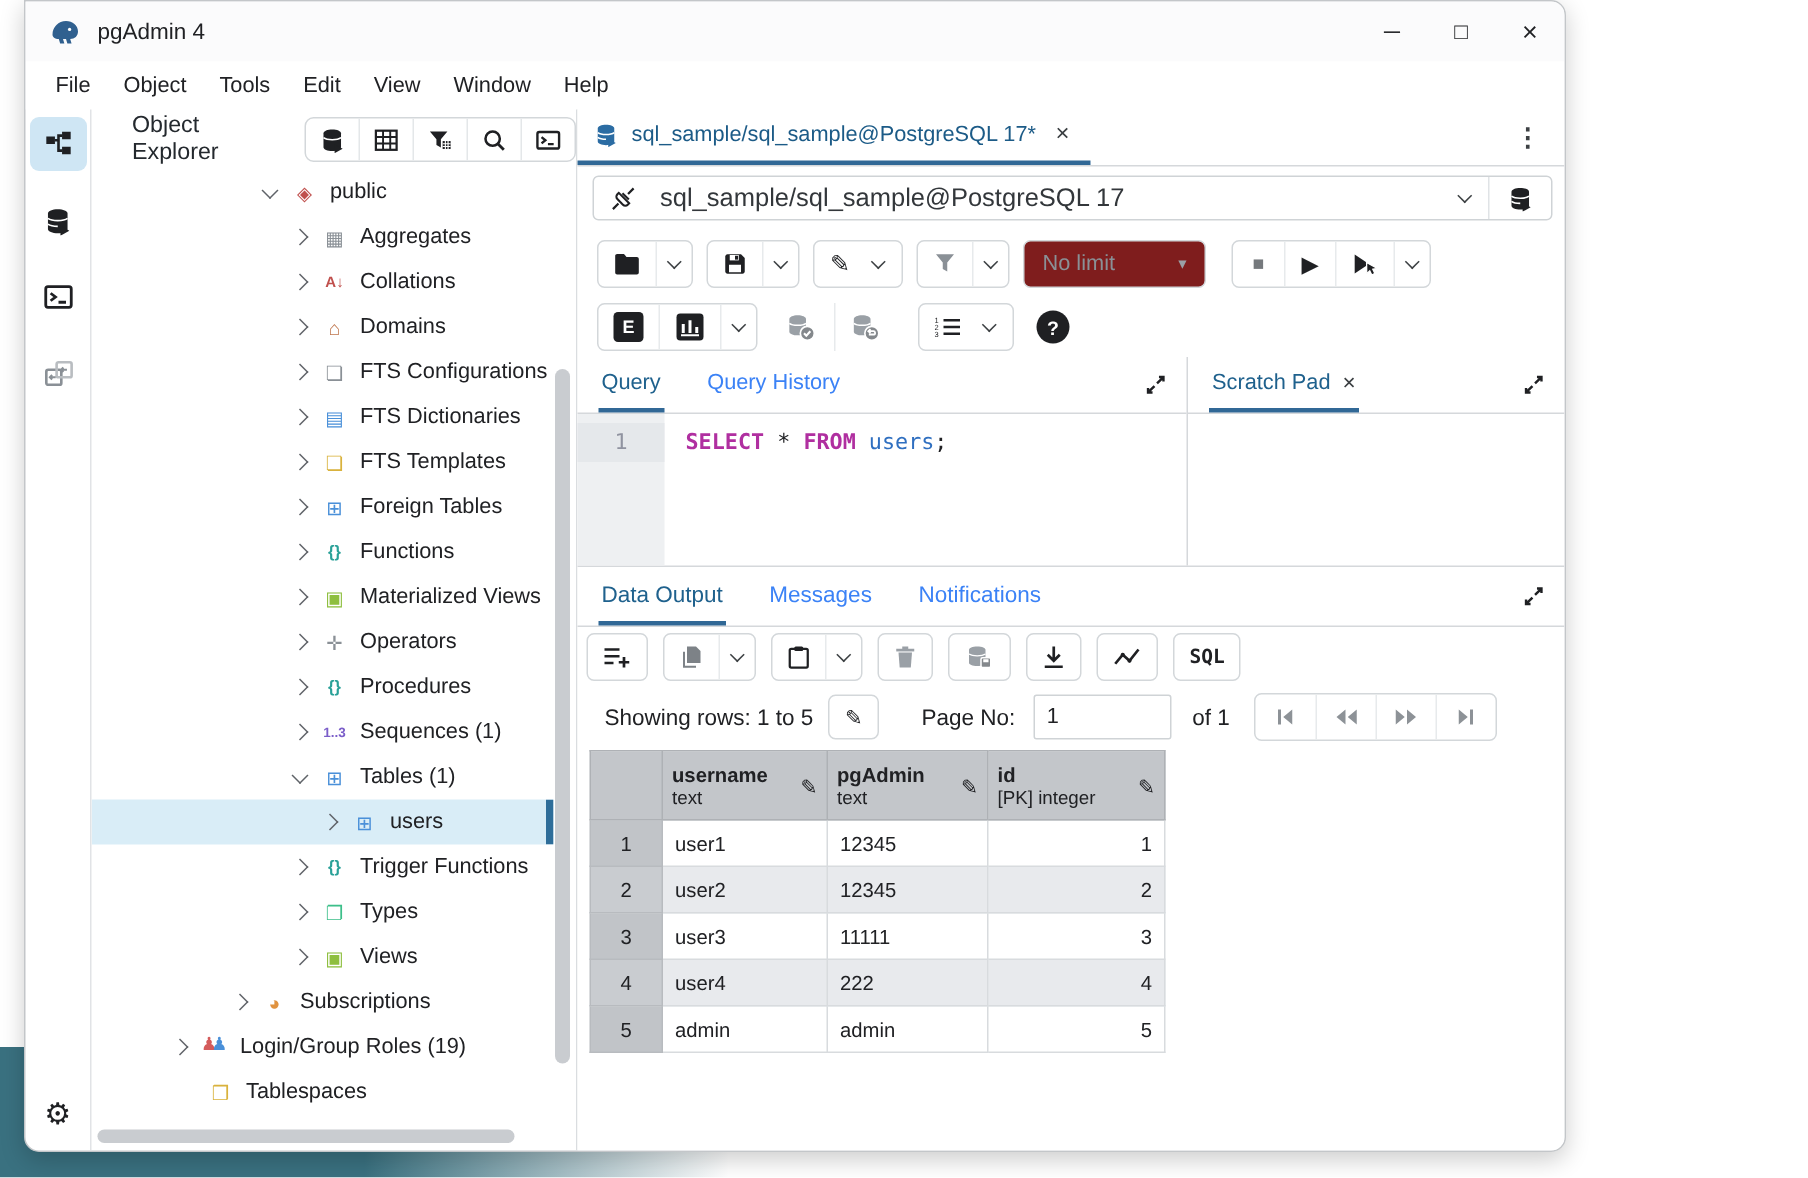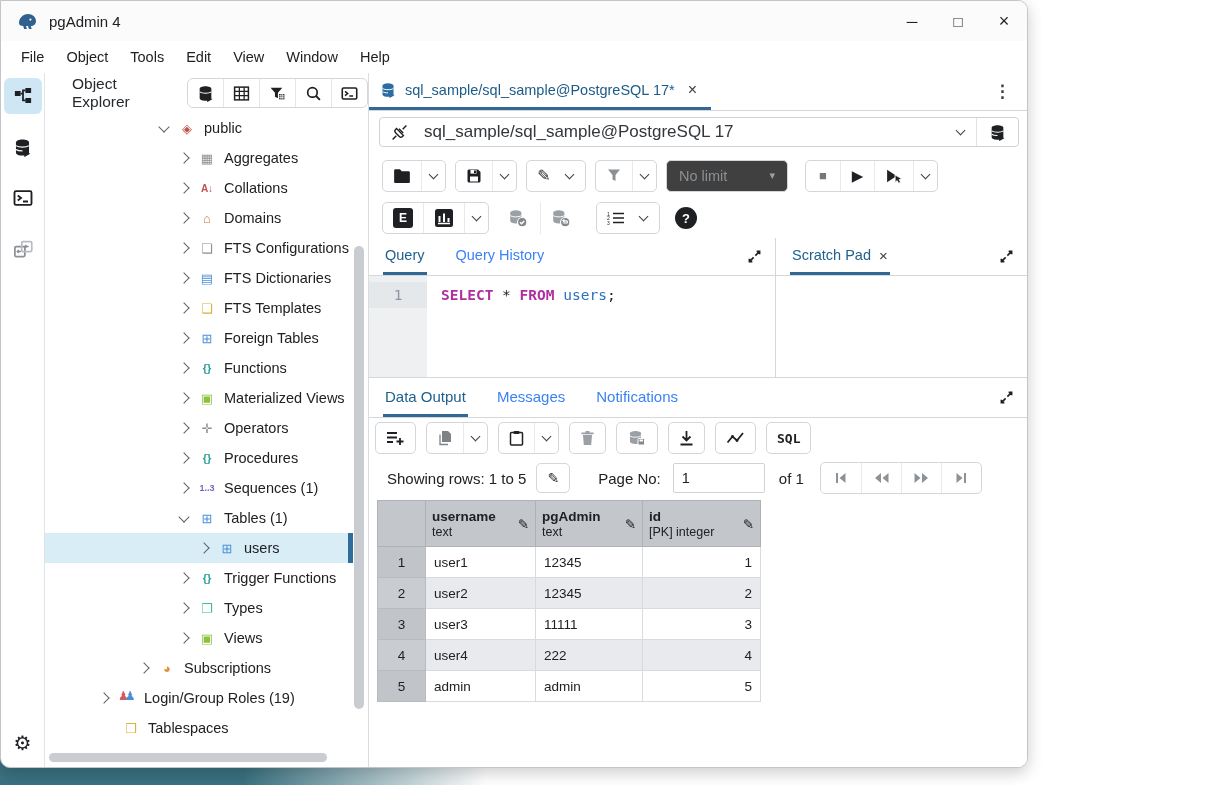--- a/index.html
+++ b/index.html
@@ -1,21 +1,21 @@
 <!DOCTYPE html>
 <html><head>
 <meta charset="utf-8">
 <style>
   *{box-sizing:border-box;margin:0;padding:0}
   body{width:1205px;height:785px;position:relative;overflow:hidden;background:#fff;
        font-family:"Liberation Sans",sans-serif;color:#202124;font-size:14px}
   
   .desktop-teal{position:absolute;left:0;top:698px;width:540px;height:87px;
     background:linear-gradient(90deg,#3a7180 0%,#3a7180 45%,rgba(58,113,128,0) 90%)}
-  .window{position:absolute;left:0;top:0;width:1028px;height:768px;background:#fff;
+  .window{position:absolute;left:16px;top:0;width:1028px;height:768px;background:#fff;
     border:1px solid #c3c6c9;border-radius:0 10px 10px 10px;overflow:hidden;
     box-shadow:0 5px 16px rgba(0,0,0,.20)}
   
   .titlebar{height:40px;display:flex;align-items:center;padding-left:14px;background:#fbfbfc}
   .titlebar .apptitle{font-size:15px;margin-left:10px}
   .wincontrols{margin-left:auto;display:flex;height:100%}
   .wbtn{width:46px;display:flex;align-items:center;justify-content:center;font-size:15px;color:#1f2023;cursor:default}
   .menubar{height:32px;display:flex;align-items:center;padding-left:9px;background:#fff;font-size:14.5px}
   .menubar .mitem{padding:4px 11px;border-radius:3px}
   
@@ -62,21 +62,21 @@
   .connbox .dbbtn{width:42px;align-self:stretch;border-left:1px solid #e0e3e6;display:flex;align-items:center;justify-content:center}
   .toolbar{display:flex;align-items:center;padding-left:13px;gap:9px;flex:none}
   .tb1{height:45px}.tb2{height:40px}
   .grp{display:flex;align-items:stretch;height:32px;border:1px solid #d3d7da;border-radius:5px;overflow:hidden;background:#fff}
   .grp.noborder{border:none}
   .tbtn{display:flex;align-items:center;justify-content:center;padding:0 10px;border-left:1px solid #e7eaec;min-width:34px}
   .tbtn:first-child{border-left:none}
   .tbtn.chv{min-width:24px;padding:0 7px}
   .cdown{width:7px;height:7px;border-right:1.6px solid #3c4043;border-bottom:1.6px solid #3c4043;transform:rotate(45deg);margin-top:-3px}
   .nolimit{width:122px;height:32px;border:1px solid #d3d7da;border-radius:5px;display:flex;align-items:center;
-           justify-content:space-between;padding:0 12px;color:#8a9096;font-size:14.5px;background:#404040}
+           justify-content:space-between;padding:0 12px;color:#8a9096;font-size:14.5px;background:#7f1d1d}
   .badge{width:20px;height:20px;background:#1f2023;color:#fff;border-radius:3px;display:flex;align-items:center;
          justify-content:center;font-size:12px;font-weight:bold}
   .badge.round{border-radius:50%;width:22px;height:22px;font-size:13px}
   .glyph{font-size:14px;color:#1f2023}
   .glyph.dim{color:#75797d}
   
   .qsplit{height:140px;display:flex;border-bottom:1px solid #d5d8db;flex:none}
   .qpane{width:406px;display:flex;flex-direction:column}
   .qtabs{height:38px;border-bottom:1px solid #d5d8db;display:flex;align-items:stretch;padding-left:14px;font-size:14.5px;flex:none}
   .qtab{display:flex;align-items:center;gap:8px;padding:0 2px;margin-right:27px;border-bottom:3px solid transparent;color:#3b82f6}

